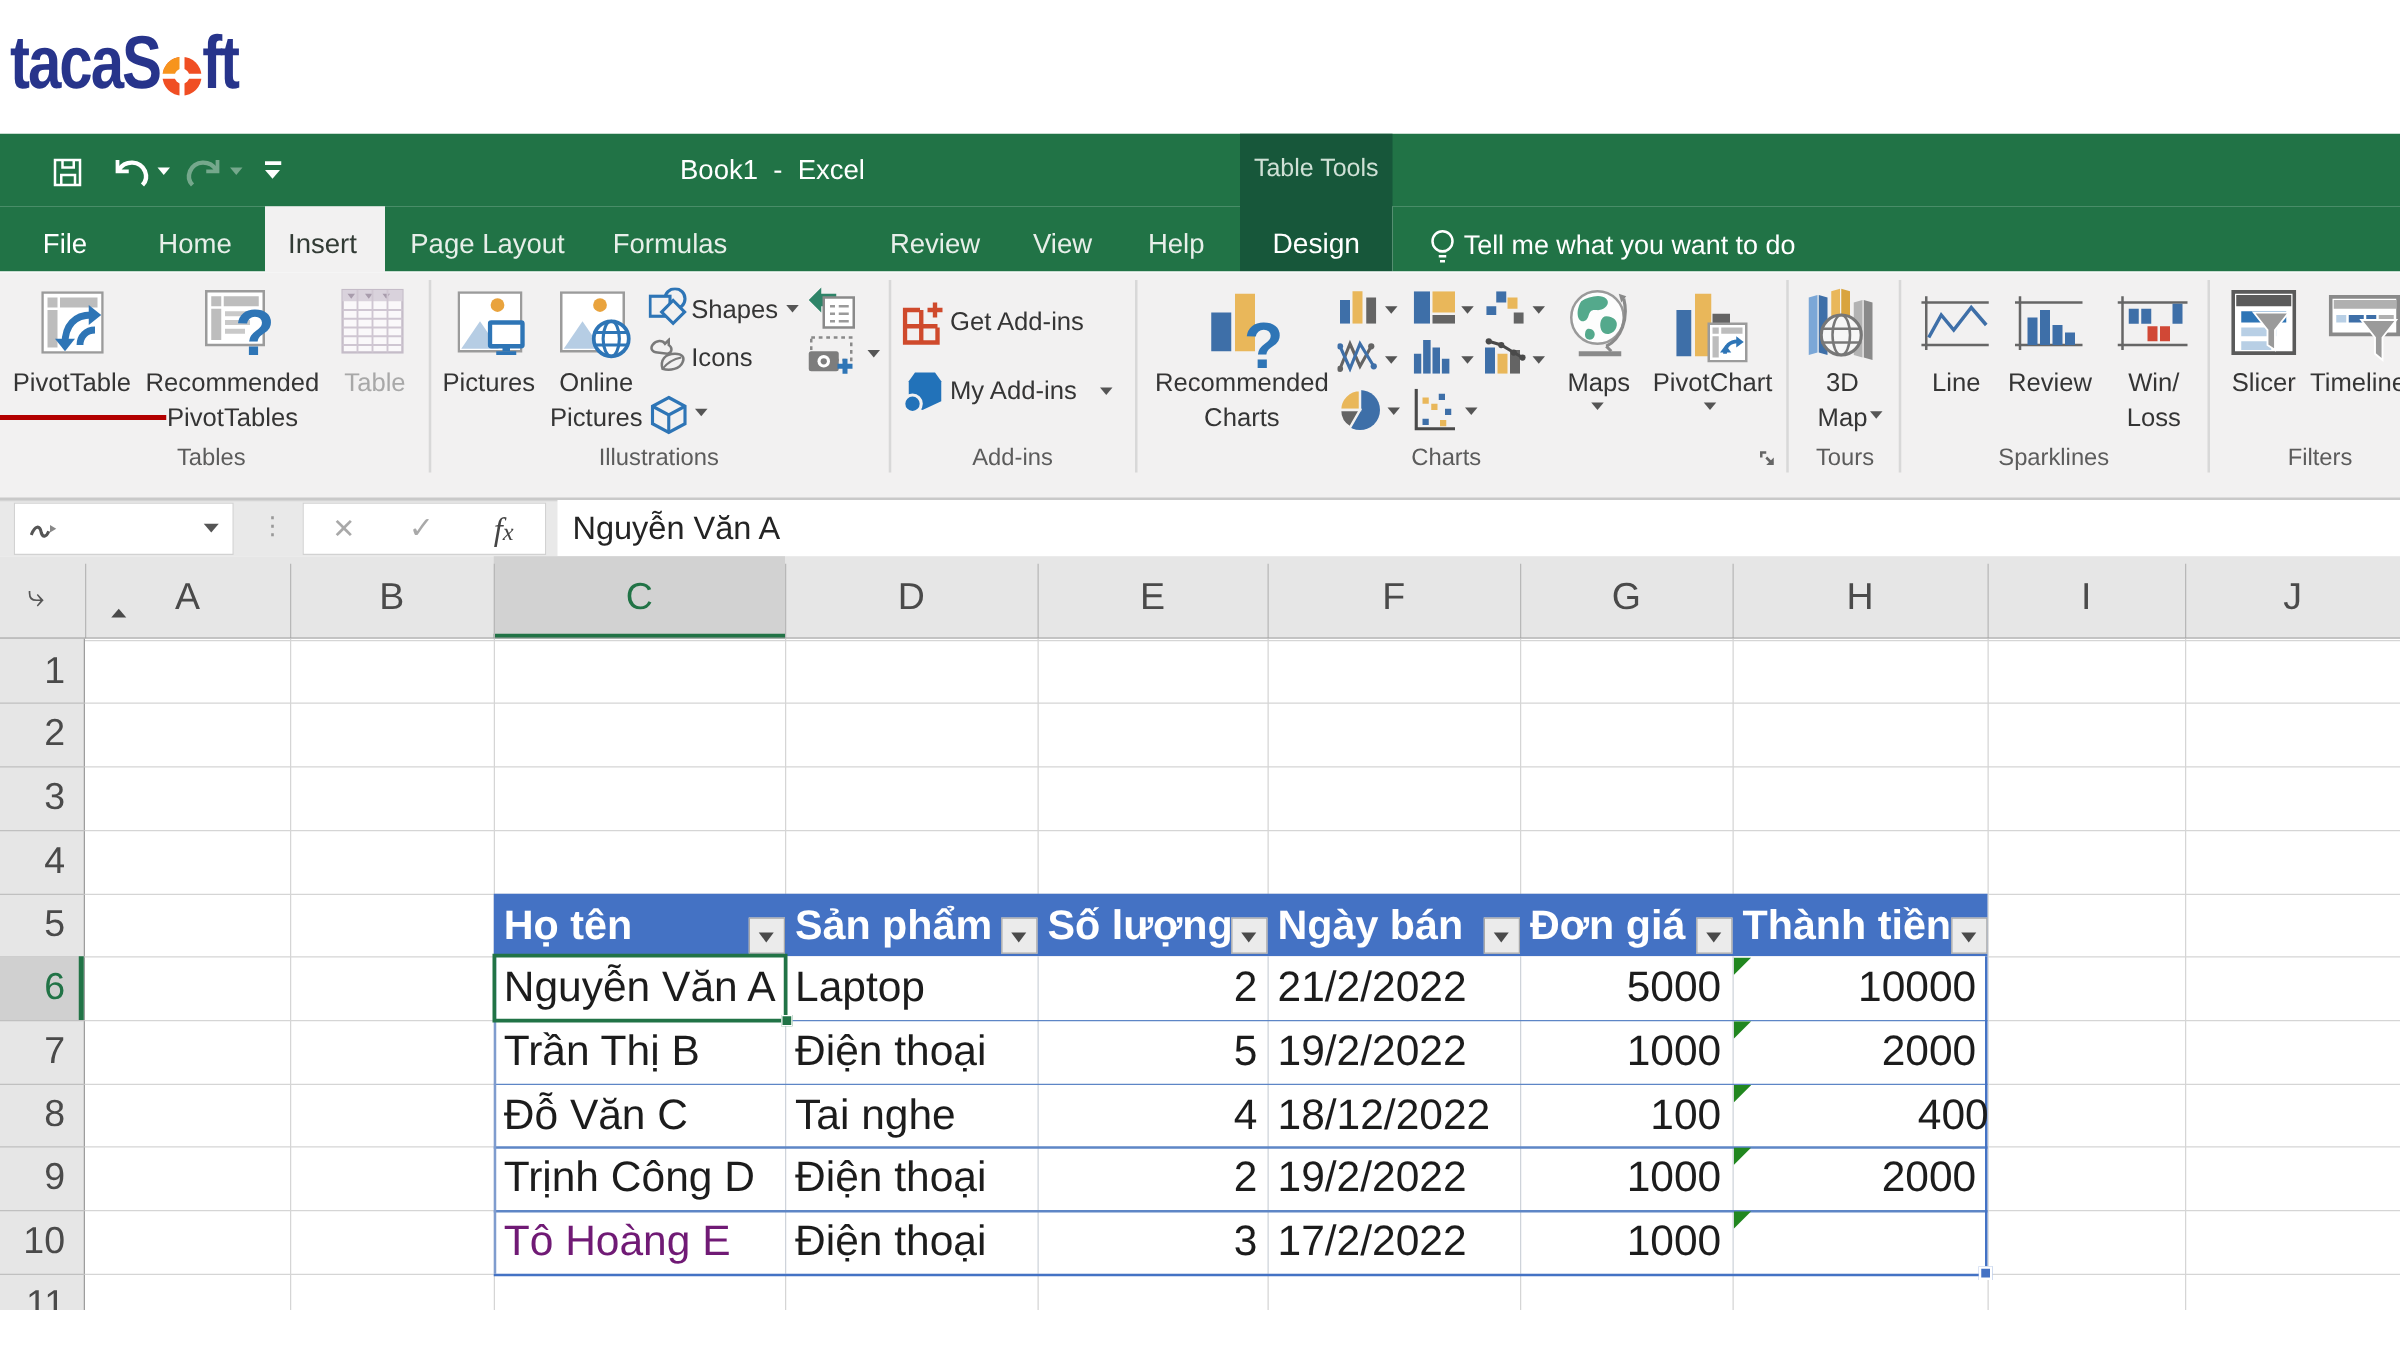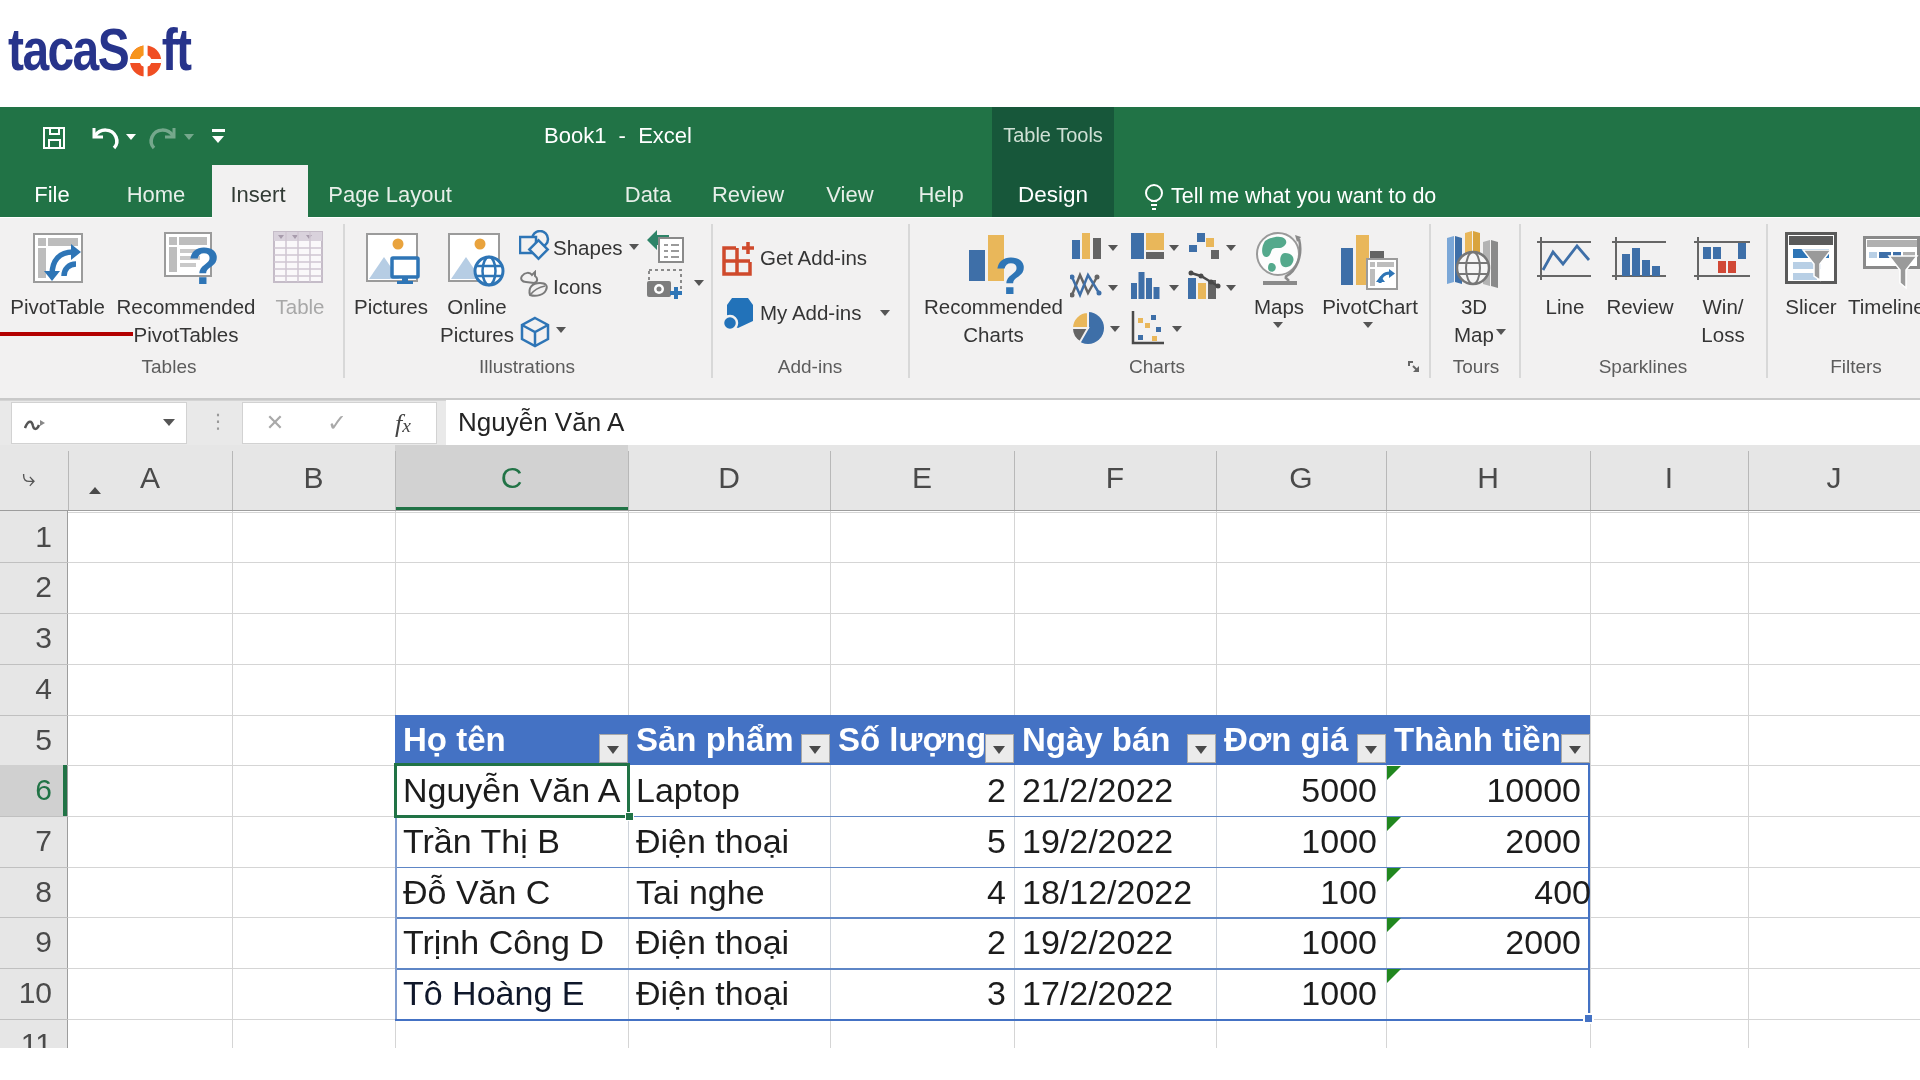--- a/index.html
+++ b/index.html
@@ -36,21 +36,21 @@
 <div style="position:absolute;left:992px;top:107px;width:122px;height:110px;background:#17573a;"></div>
 <div style="position:absolute;left:992px;top:120px;width:122px;height:30px;line-height:30px;font-size:20px;color:#cfe0d5;text-align:center;">Table Tools</div>
 <div style="position:absolute;left:992px;top:180px;width:122px;height:30px;line-height:30px;font-size:22.5px;color:#fff;text-align:center;">Design</div>
 <div style="position:absolute;left:0px;top:165px;width:992px;height:52px;background:#217346;"></div>
 <div style="position:absolute;left:1114px;top:165px;width:806px;height:52px;background:#217346;"></div>
 <div style="position:absolute;left:212px;top:165px;width:96px;height:53px;background:#f2f1f1;"></div>
 <div style="position:absolute;left:-38px;top:169px;width:180px;height:52px;line-height:52px;font-size:22px;color:#fff;text-align:center;font-weight:normal;">File</div>
 <div style="position:absolute;left:66px;top:169px;width:180px;height:52px;line-height:52px;font-size:22px;color:#e7efe9;text-align:center;font-weight:normal;">Home</div>
 <div style="position:absolute;left:168px;top:169px;width:180px;height:52px;line-height:52px;font-size:22px;color:#323b35;text-align:center;font-weight:normal;">Insert</div>
 <div style="position:absolute;left:300px;top:169px;width:180px;height:52px;line-height:52px;font-size:22px;color:#e7efe9;text-align:center;font-weight:normal;">Page Layout</div>
-<div style="position:absolute;left:558px;top:169px;width:180px;height:52px;line-height:52px;font-size:22px;color:#e7efe9;text-align:center;font-weight:normal;">Data</div>
+<div style="position:absolute;left:446px;top:169px;width:180px;height:52px;line-height:52px;font-size:22px;color:#e7efe9;text-align:center;font-weight:normal;">Formulas</div>
 <div style="position:absolute;left:658px;top:169px;width:180px;height:52px;line-height:52px;font-size:22px;color:#e7efe9;text-align:center;font-weight:normal;">Review</div>
 <div style="position:absolute;left:760px;top:169px;width:180px;height:52px;line-height:52px;font-size:22px;color:#e7efe9;text-align:center;font-weight:normal;">View</div>
 <div style="position:absolute;left:851px;top:169px;width:180px;height:52px;line-height:52px;font-size:22px;color:#e7efe9;text-align:center;font-weight:normal;">Help</div>
 <svg style="position:absolute;left:1141px;top:183px;" width="26" height="30" viewBox="0 0 26 30">
       <circle cx="13" cy="10" r="8" fill="none" stroke="#fff" stroke-width="2"></circle>
       <path d="M10 18 h6 M10 22 h6 M11 26 h4" stroke="#fff" stroke-width="2" fill="none"></path>
     </svg>
 <div style="position:absolute;left:1171px;top:170px;width:400px;height:52px;line-height:52px;font-size:21.5px;color:#fff;">Tell me what you want to do</div>
 <div style="position:absolute;left:0px;top:218px;width:1920px;height:182px;background:#f2f1f1;border-bottom:2px solid #c9c9c9;"></div>
 <div style="position:absolute;left:343px;top:224px;width:1.5px;height:154px;background:#d8d8d8;"></div>
@@ -480,21 +480,21 @@
     </svg>
 <div style="position:absolute;left:403px;top:917.3px;width:217px;height:50.7px;line-height:50.7px;font-size:34px;color:#1c1c1c;white-space:nowrap;">Trịnh Công D</div>
 <div style="position:absolute;left:636px;top:917.3px;width:186px;height:50.7px;line-height:50.7px;font-size:34px;color:#1c1c1c;white-space:nowrap;">Điện thoại</div>
 <div style="position:absolute;left:830px;top:917.3px;width:176px;height:50.7px;line-height:50.7px;font-size:34px;color:#1c1c1c;text-align:right;">2</div>
 <div style="position:absolute;left:1022px;top:917.3px;width:186px;height:50.7px;line-height:50.7px;font-size:34px;color:#1c1c1c;white-space:nowrap;">19/2/2022</div>
 <div style="position:absolute;left:1216px;top:917.3px;width:161px;height:50.7px;line-height:50.7px;font-size:34px;color:#1c1c1c;text-align:right;">1000</div>
 <div style="position:absolute;left:1386px;top:917.3px;width:195px;height:50.7px;line-height:50.7px;font-size:34px;color:#1c1c1c;text-align:right;">2000</div>
 <svg style="position:absolute;left:1387px;top:918.3px;" width="14" height="14" viewBox="0 0 14 14">
       <path d="M0 0 L14 0 L0 14 Z" fill="#21871f"></path>
     </svg>
-<div style="position:absolute;left:403px;top:968.0px;width:217px;height:59px;line-height:50.7px;font-size:34px;color:#0f172a;white-space:nowrap;">Tô Hoàng E</div>
+<div style="position:absolute;left:403px;top:968.0px;width:217px;height:59px;line-height:50.7px;font-size:34px;color:#701a75;white-space:nowrap;">Tô Hoàng E</div>
 <div style="position:absolute;left:636px;top:968.0px;width:186px;height:50.7px;line-height:50.7px;font-size:34px;color:#1c1c1c;white-space:nowrap;">Điện thoại</div>
 <div style="position:absolute;left:830px;top:968.0px;width:176px;height:50.7px;line-height:50.7px;font-size:34px;color:#1c1c1c;text-align:right;">3</div>
 <div style="position:absolute;left:1022px;top:968.0px;width:186px;height:50.7px;line-height:50.7px;font-size:34px;color:#1c1c1c;white-space:nowrap;">17/2/2022</div>
 <div style="position:absolute;left:1216px;top:968.0px;width:161px;height:50.7px;line-height:50.7px;font-size:34px;color:#1c1c1c;text-align:right;">1000</div>
 <svg style="position:absolute;left:1387px;top:969.0px;" width="14" height="14" viewBox="0 0 14 14">
       <path d="M0 0 L14 0 L0 14 Z" fill="#21871f"></path>
     </svg>
 <div style="position:absolute;left:394px;top:763.2px;width:236px;height:54.7px;border:3px solid #217346;"></div>
 <div style="position:absolute;left:625px;top:811.9000000000001px;width:9px;height:9px;background:#217346;border:1.5px solid #fff;"></div>
 <div style="position:absolute;left:0px;top:1048px;width:1920px;height:32px;background:#fff;"></div>

